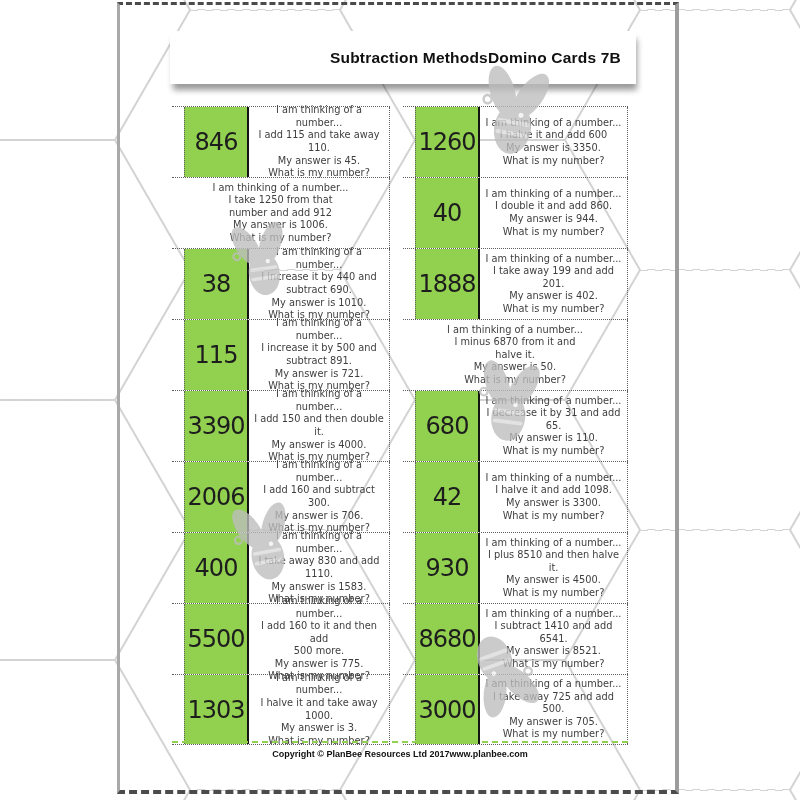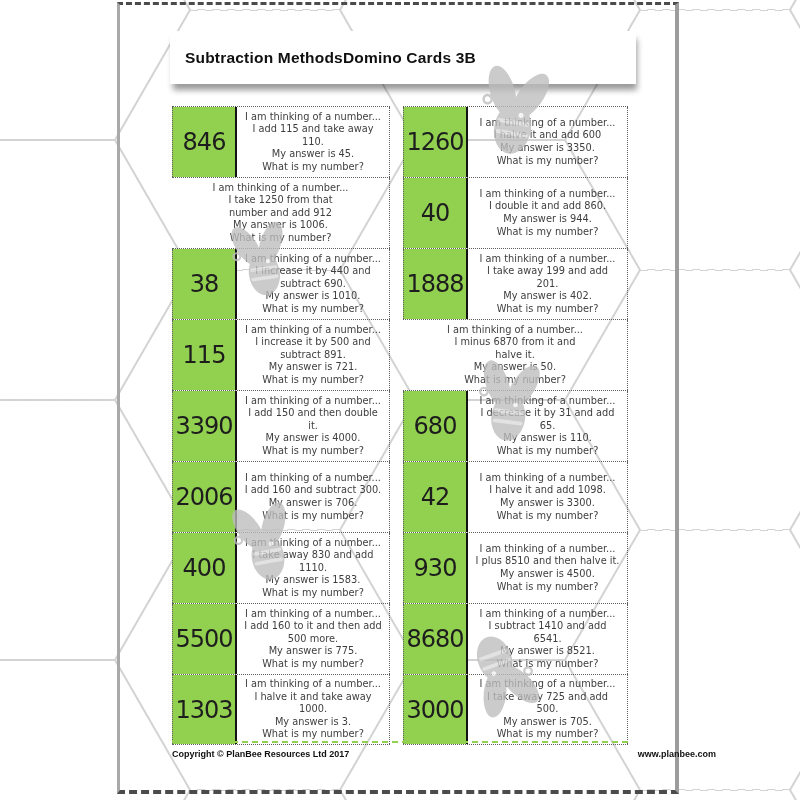--- a/index.html
+++ b/index.html
@@ -14,52 +14,52 @@
   .page{
     position:absolute;left:117px;top:2px;width:562px;height:792px;box-sizing:border-box;z-index:2;
     border-top:3px dashed #4b4b4b;border-bottom:4px dashed #4b4b4b;
     border-left:3px solid #a9a9a9;border-right:4px solid #9c9c9c;
     background:transparent;
   }
   
   .header-card{
     position:absolute;left:170px;top:31px;width:466px;height:53px;box-sizing:border-box;z-index:3;
     background:#ffffff;box-shadow:2px 7px 6px -1px rgba(0,0,0,.40);
-    display:flex;align-items:center;justify-content:flex-start;padding:0 15px;
+    display:flex;align-items:center;justify-content:flex-end;padding:0 15px;
   }
   .title{
     font-family:"Liberation Sans",sans-serif;font-weight:bold;font-size:15.5px;
     color:#101010;letter-spacing:.2px;white-space:nowrap;
   }
   
   .col{position:absolute;top:106px;z-index:3;}
   .col-left{left:172px;width:218px;}
   .col-right{left:403px;width:225px;}
   .card{display:flex;height:71px;box-sizing:border-box;border-top:1px dotted #5f5f5f;}
   .col .card:last-child{border-bottom:1px dotted #5f5f5f;}
   .num-cell{
     flex:0 0 65px;width:65px;box-sizing:border-box;
     background:#92d050;border-left:1px dotted #5f5f5f;border-right:2px solid #141414;
     display:flex;align-items:center;justify-content:center;
-    font-size:24px;letter-spacing:-1px;color:#1d1d1d;
+    font-size:24px;letter-spacing:-1px;color:#1d1d1d;margin-left:12px;
   }
   .txt-cell{
     flex:1;box-sizing:border-box;border-right:1px dotted #5f5f5f;
     display:flex;align-items:center;justify-content:center;text-align:center;
     font-size:9.8px;line-height:12.6px;color:#3e3e3e;
     white-space:pre-line;padding:1px 3px;
   }
   .green-rule{
     position:absolute;left:172px;top:741px;width:456px;height:0;
     border-top:2px dashed #92d050;z-index:3;
   }
   
   .footer{
-    position:absolute;left:172px;top:749px;width:544px;z-index:3;
-    display:flex;justify-content:space-between;align-items:center;
+    position:absolute;left:172px;top:749px;width:456px;z-index:3;
+    display:flex;justify-content:center;align-items:center;
     font-family:"Liberation Sans",sans-serif;font-weight:bold;font-size:9px;color:#101010;
   }
   
   .bee{position:absolute;z-index:6;opacity:.78;pointer-events:none;}
   .bee-1{left:462px;top:63px;width:102px;height:102px;transform:rotate(10deg);}
   .bee-2{left:218px;top:219px;width:86px;height:86px;transform:rotate(-8deg);}
   .bee-3{left:461px;top:357px;width:94px;height:94px;transform:rotate(7deg);}
   .bee-4{left:219px;top:500px;width:90px;height:90px;transform:rotate(-10deg);}
   .bee-5{left:454px;top:624px;width:94px;height:94px;transform:rotate(160deg);}
   .hidden-defs{position:absolute;width:0;height:0;overflow:hidden;}
@@ -96,21 +96,21 @@
       </g>
     </pattern>
   </defs>
   <rect x="0" y="0" width="800" height="800" fill="url(#hexes)"></rect>
 </svg>
 
 <div class="page"></div>
 
 <div class="header-card">
   <span class="title">Subtraction Methods</span>
-  <span class="title">Domino Cards 3B</span>
+  <span class="title">Domino Cards 7B</span>
 </div>
 
 <div class="col col-left">
   <div class="card">
     <div class="num-cell">846</div>
     <div class="txt-cell">I am thinking of a number...
 I add 115 and take away
 110.
 My answer is 45.
 What is my number?</div>

